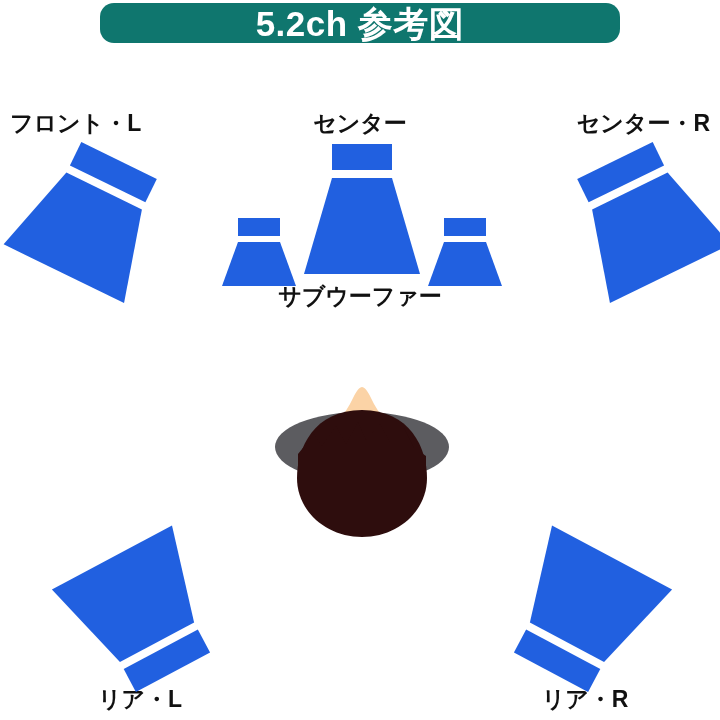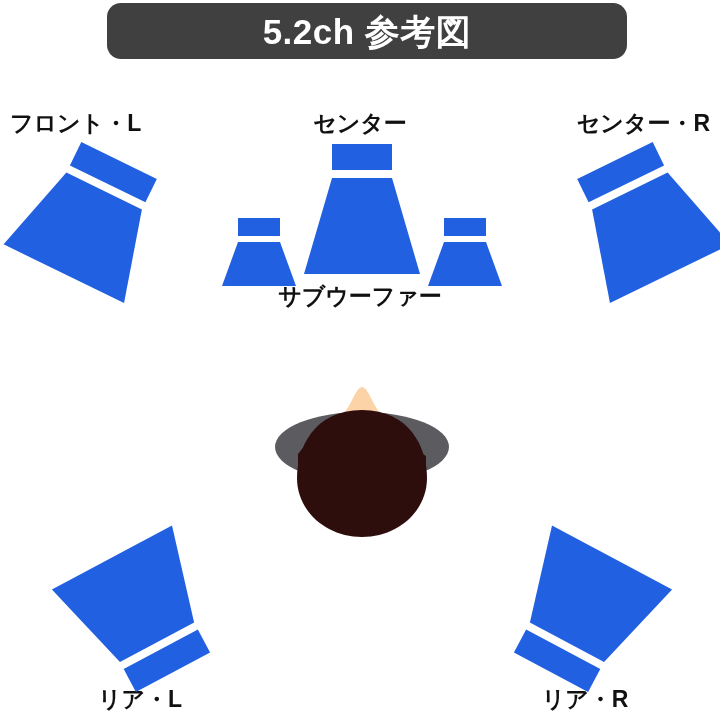--- a/index.html
+++ b/index.html
@@ -15,27 +15,26 @@
     overflow: hidden;
     font-family: "Liberation Sans", "DejaVu Sans", sans-serif;
   }
 
   
   .banner {
     position: absolute;
     left: 100px;
     top: 3px;
     width: 520px;
-    height: 56px;
-    background: #404040;
+    height: 40px;
+    background: #0f766e;
     border-radius: 14px;
     display: flex;
     align-items: center;
     justify-content: center;
-    margin-left: 7px;
   }
   .banner-text {
     color: #ffffff;
     font-size: 35px;
     font-weight: bold;
     letter-spacing: 0.5px;
     line-height: 1;
     white-space: nowrap;
   }
 

